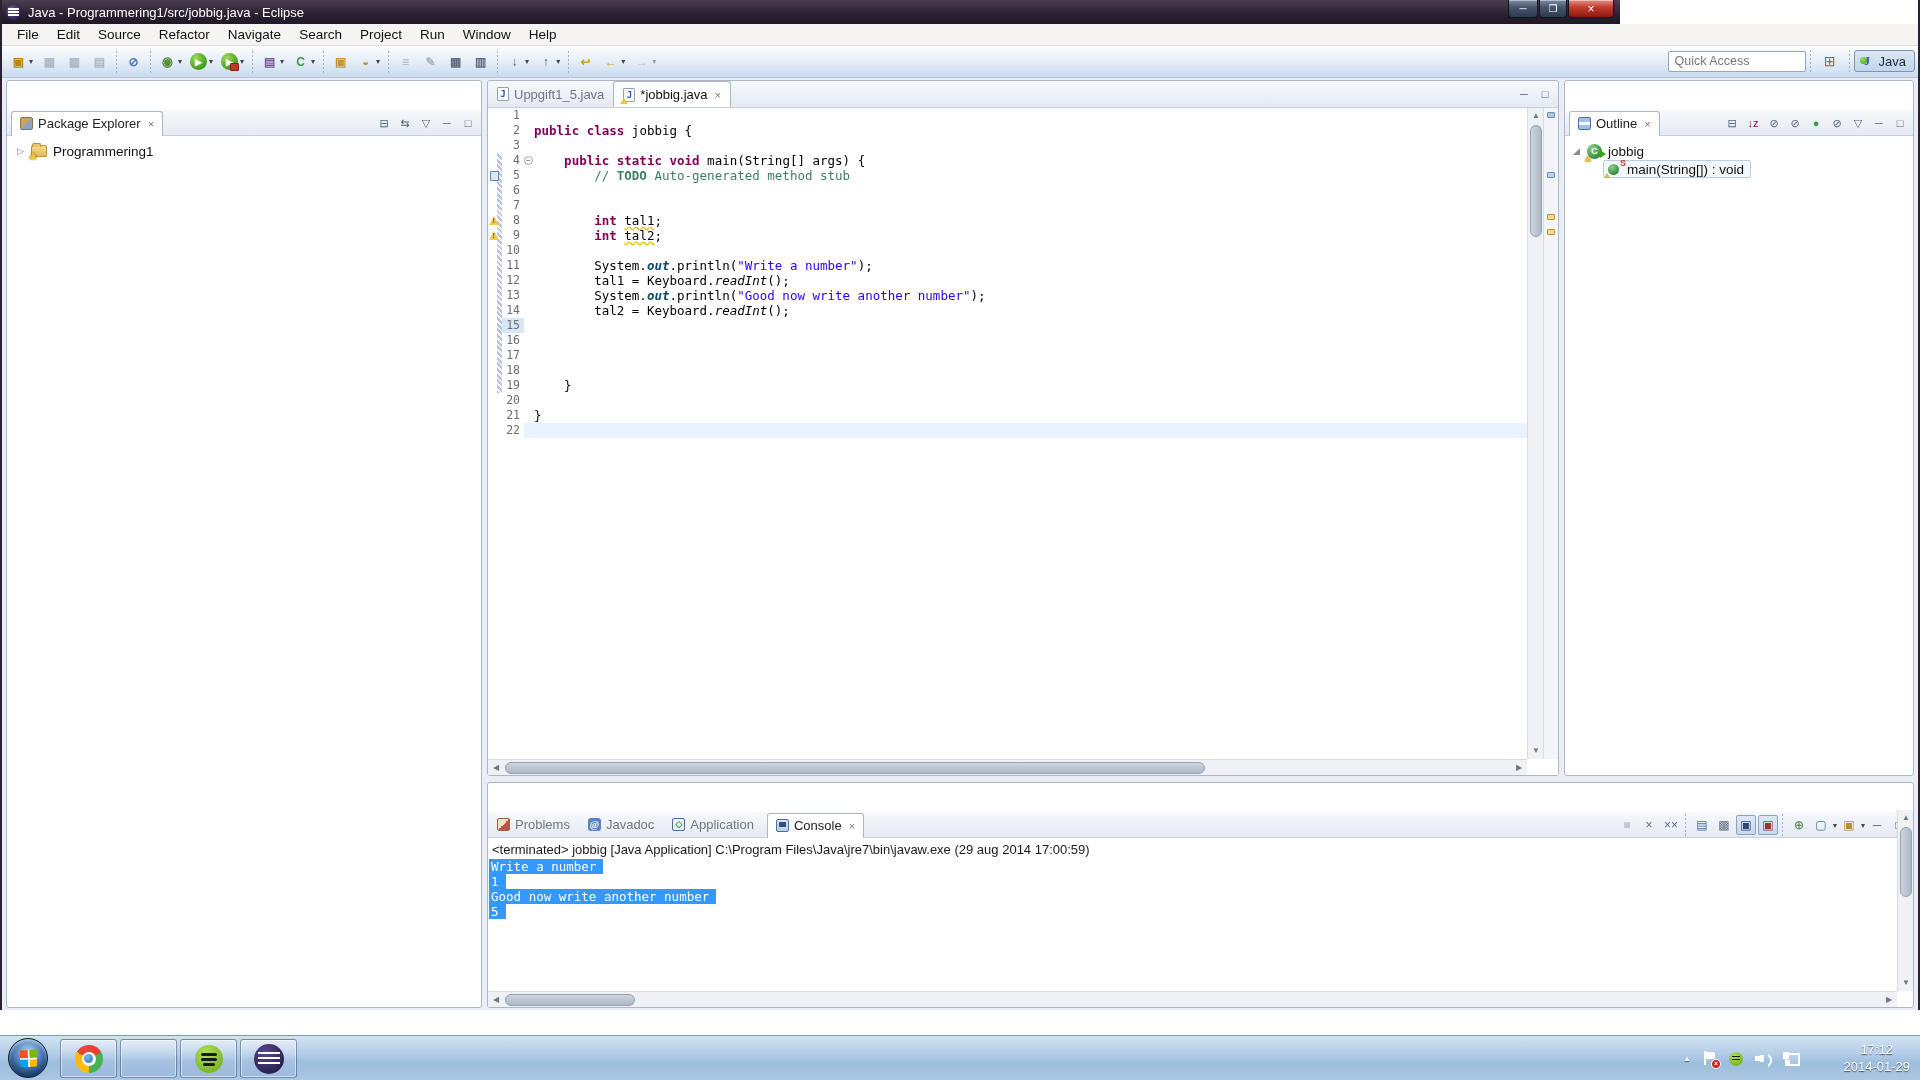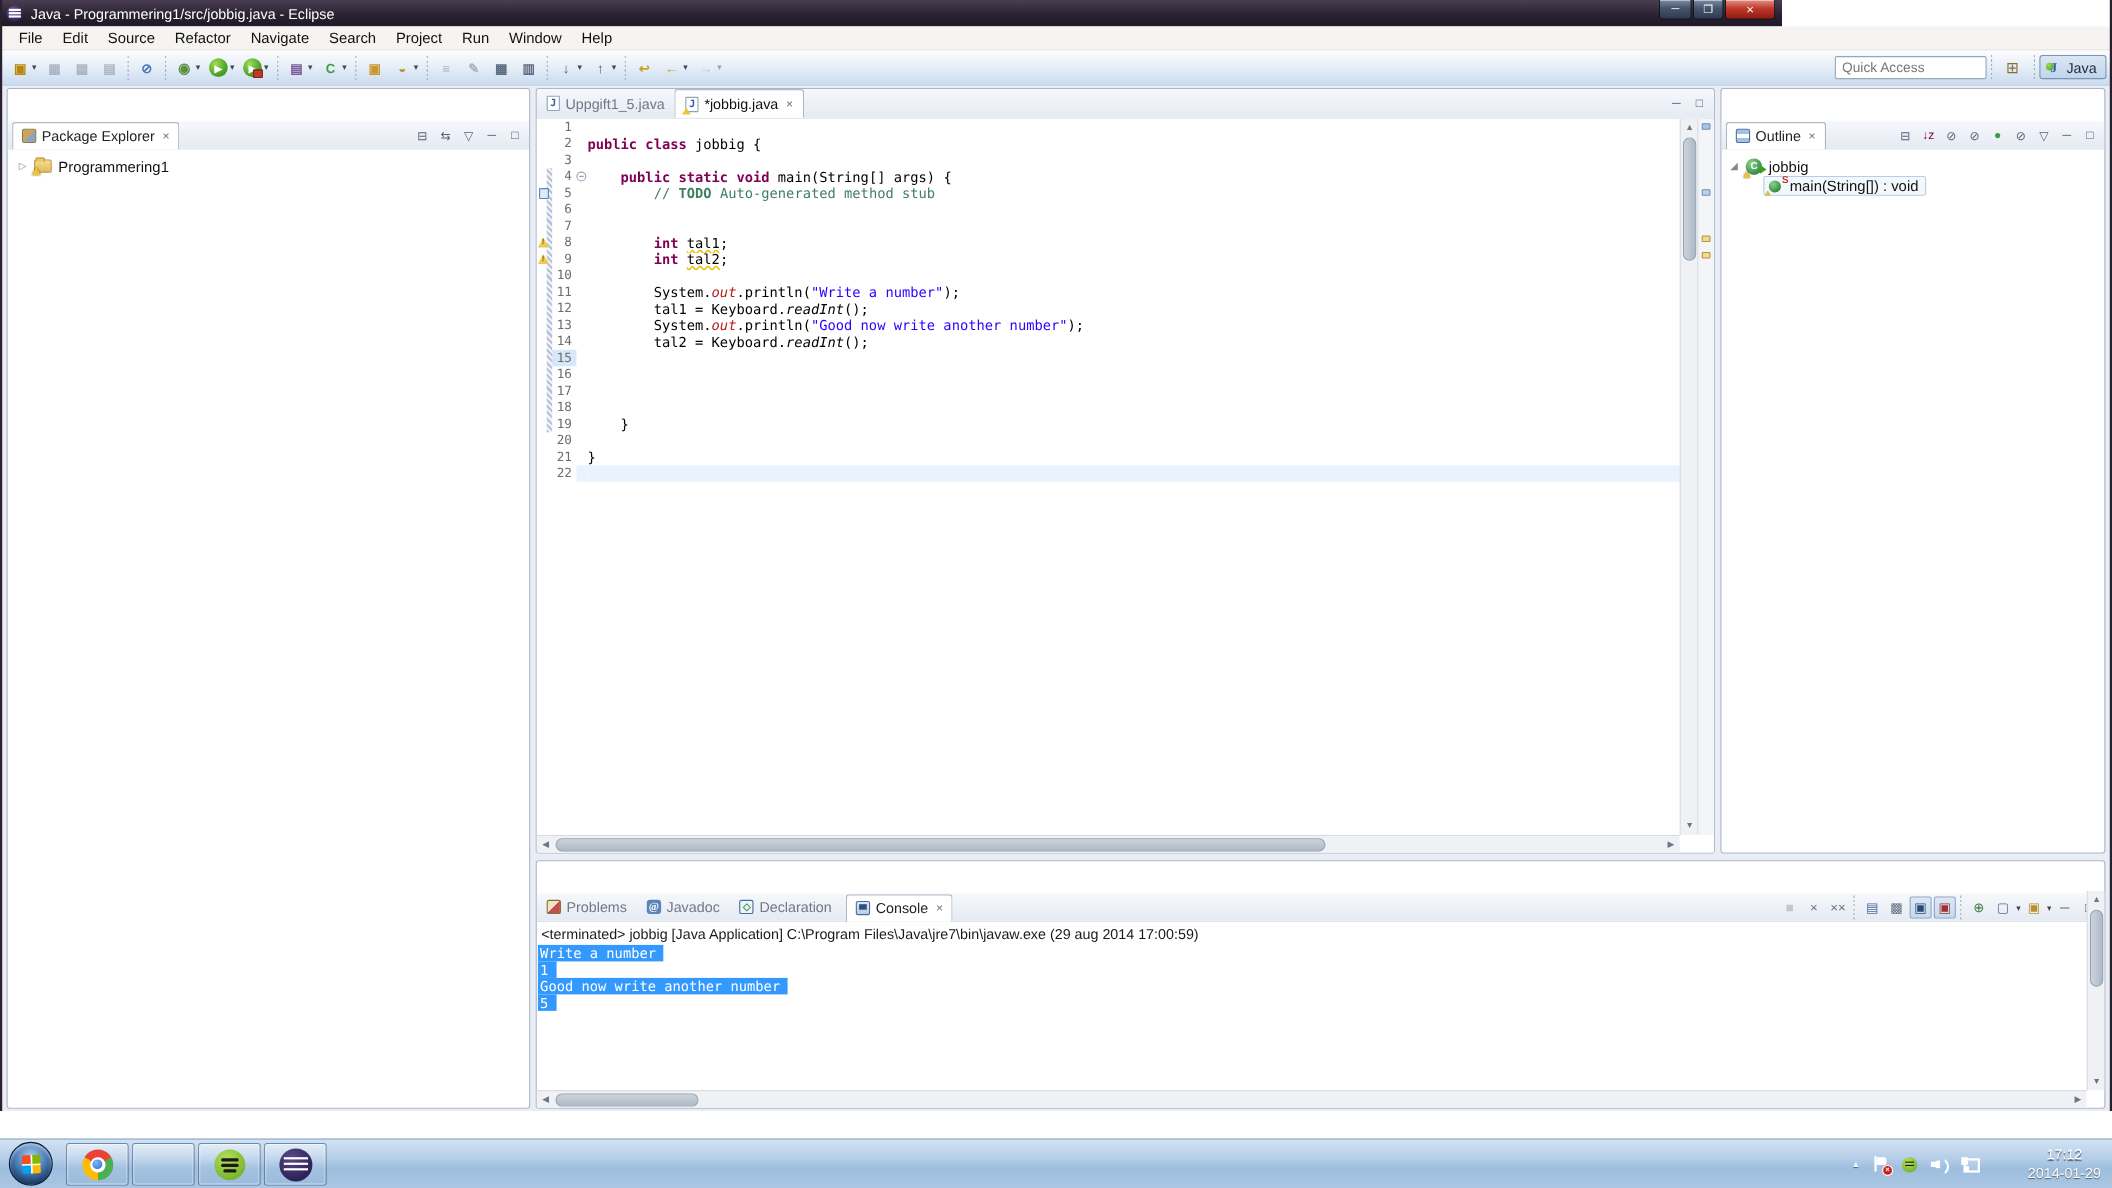--- a/index.html
+++ b/index.html
@@ -105,21 +105,21 @@
   .cmark{width:14px;position:relative;flex:0 0 auto;}
   .cnum{width:22px;text-align:right;padding-right:4px;color:#6d6d6d;font-size:11.5px;flex:0 0 auto;}
   .cfold{width:10px;flex:0 0 auto;position:relative;}
   .ctext{flex:1;white-space:pre;color:#000;}
   .row-cur .cfold,.row-cur .ctext{background:#e9f3fd;}
   .num-sel{background:#d7e7fa;}
   .sg-k{color:#7f0055;font-weight:bold;}
   .sg-c{color:#3f7f5f;}
   .sg-ct{color:#3f7f5f;font-weight:bold;}
   .sg-s{color:#2a00ff;}
-  .sg-f{color:#b91c1c;font-style:italic;font-weight:normal;}
+  .sg-f{color:#0c4a6e;font-style:italic;font-weight:bold;}
   .sg-m{font-style:italic;}
   .sg-u{text-decoration:underline;text-decoration-style:wavy;text-decoration-color:#e8c000;}
   .range-bar{position:absolute;left:9px;top:45px;width:5px;height:240px;
     background:repeating-linear-gradient(45deg,#b9c5d6 0 2px,#eef2f8 2px 4px);}
   .mk-warn{position:absolute;left:1px;top:3px;width:0;height:0;
     border-left:5px solid transparent;border-right:5px solid transparent;border-bottom:9px solid #f2c94c;}
   .mk-warn::after{content:"!";position:absolute;left:-1.5px;top:1px;font:bold 7px/8px "Liberation Sans",sans-serif;color:#7a5c00;}
   .mk-task{position:absolute;left:2px;top:3px;width:9px;height:10px;background:#dce9f6;
     border:1px solid #5b85b5;border-radius:1px;}
   .fold-minus{position:absolute;left:0;top:3px;width:9px;height:9px;border:1px solid #9aa7b8;
@@ -605,21 +605,21 @@
       <span class="ed-tab">
           <span class="vti vti-problems"></span>
           <span>Problems</span>
         </span>
         <span class="ed-tab">
           <span class="vti vti-javadoc">@</span>
           <span>Javadoc</span>
         </span>
         <span class="ed-tab">
           <span class="vti vti-declaration">◇</span>
-          <span>Declaration</span>
+          <span>Application</span>
         </span>
         <span class="view-tab">
           <span class="vti vti-console"></span>
           <span>Console</span>
           <span class="x">×</span>
         </span>
         <span class="view-tools" id="cs-tools">
           <span class="vt-btn ct-btn disabled" style="color: rgb(138, 150, 165);">■</span>
           <span class="vt-btn ct-btn" style="color: rgb(93, 108, 128);">×</span>
           <span class="vt-btn ct-btn" style="color: rgb(93, 108, 128);">××</span>

